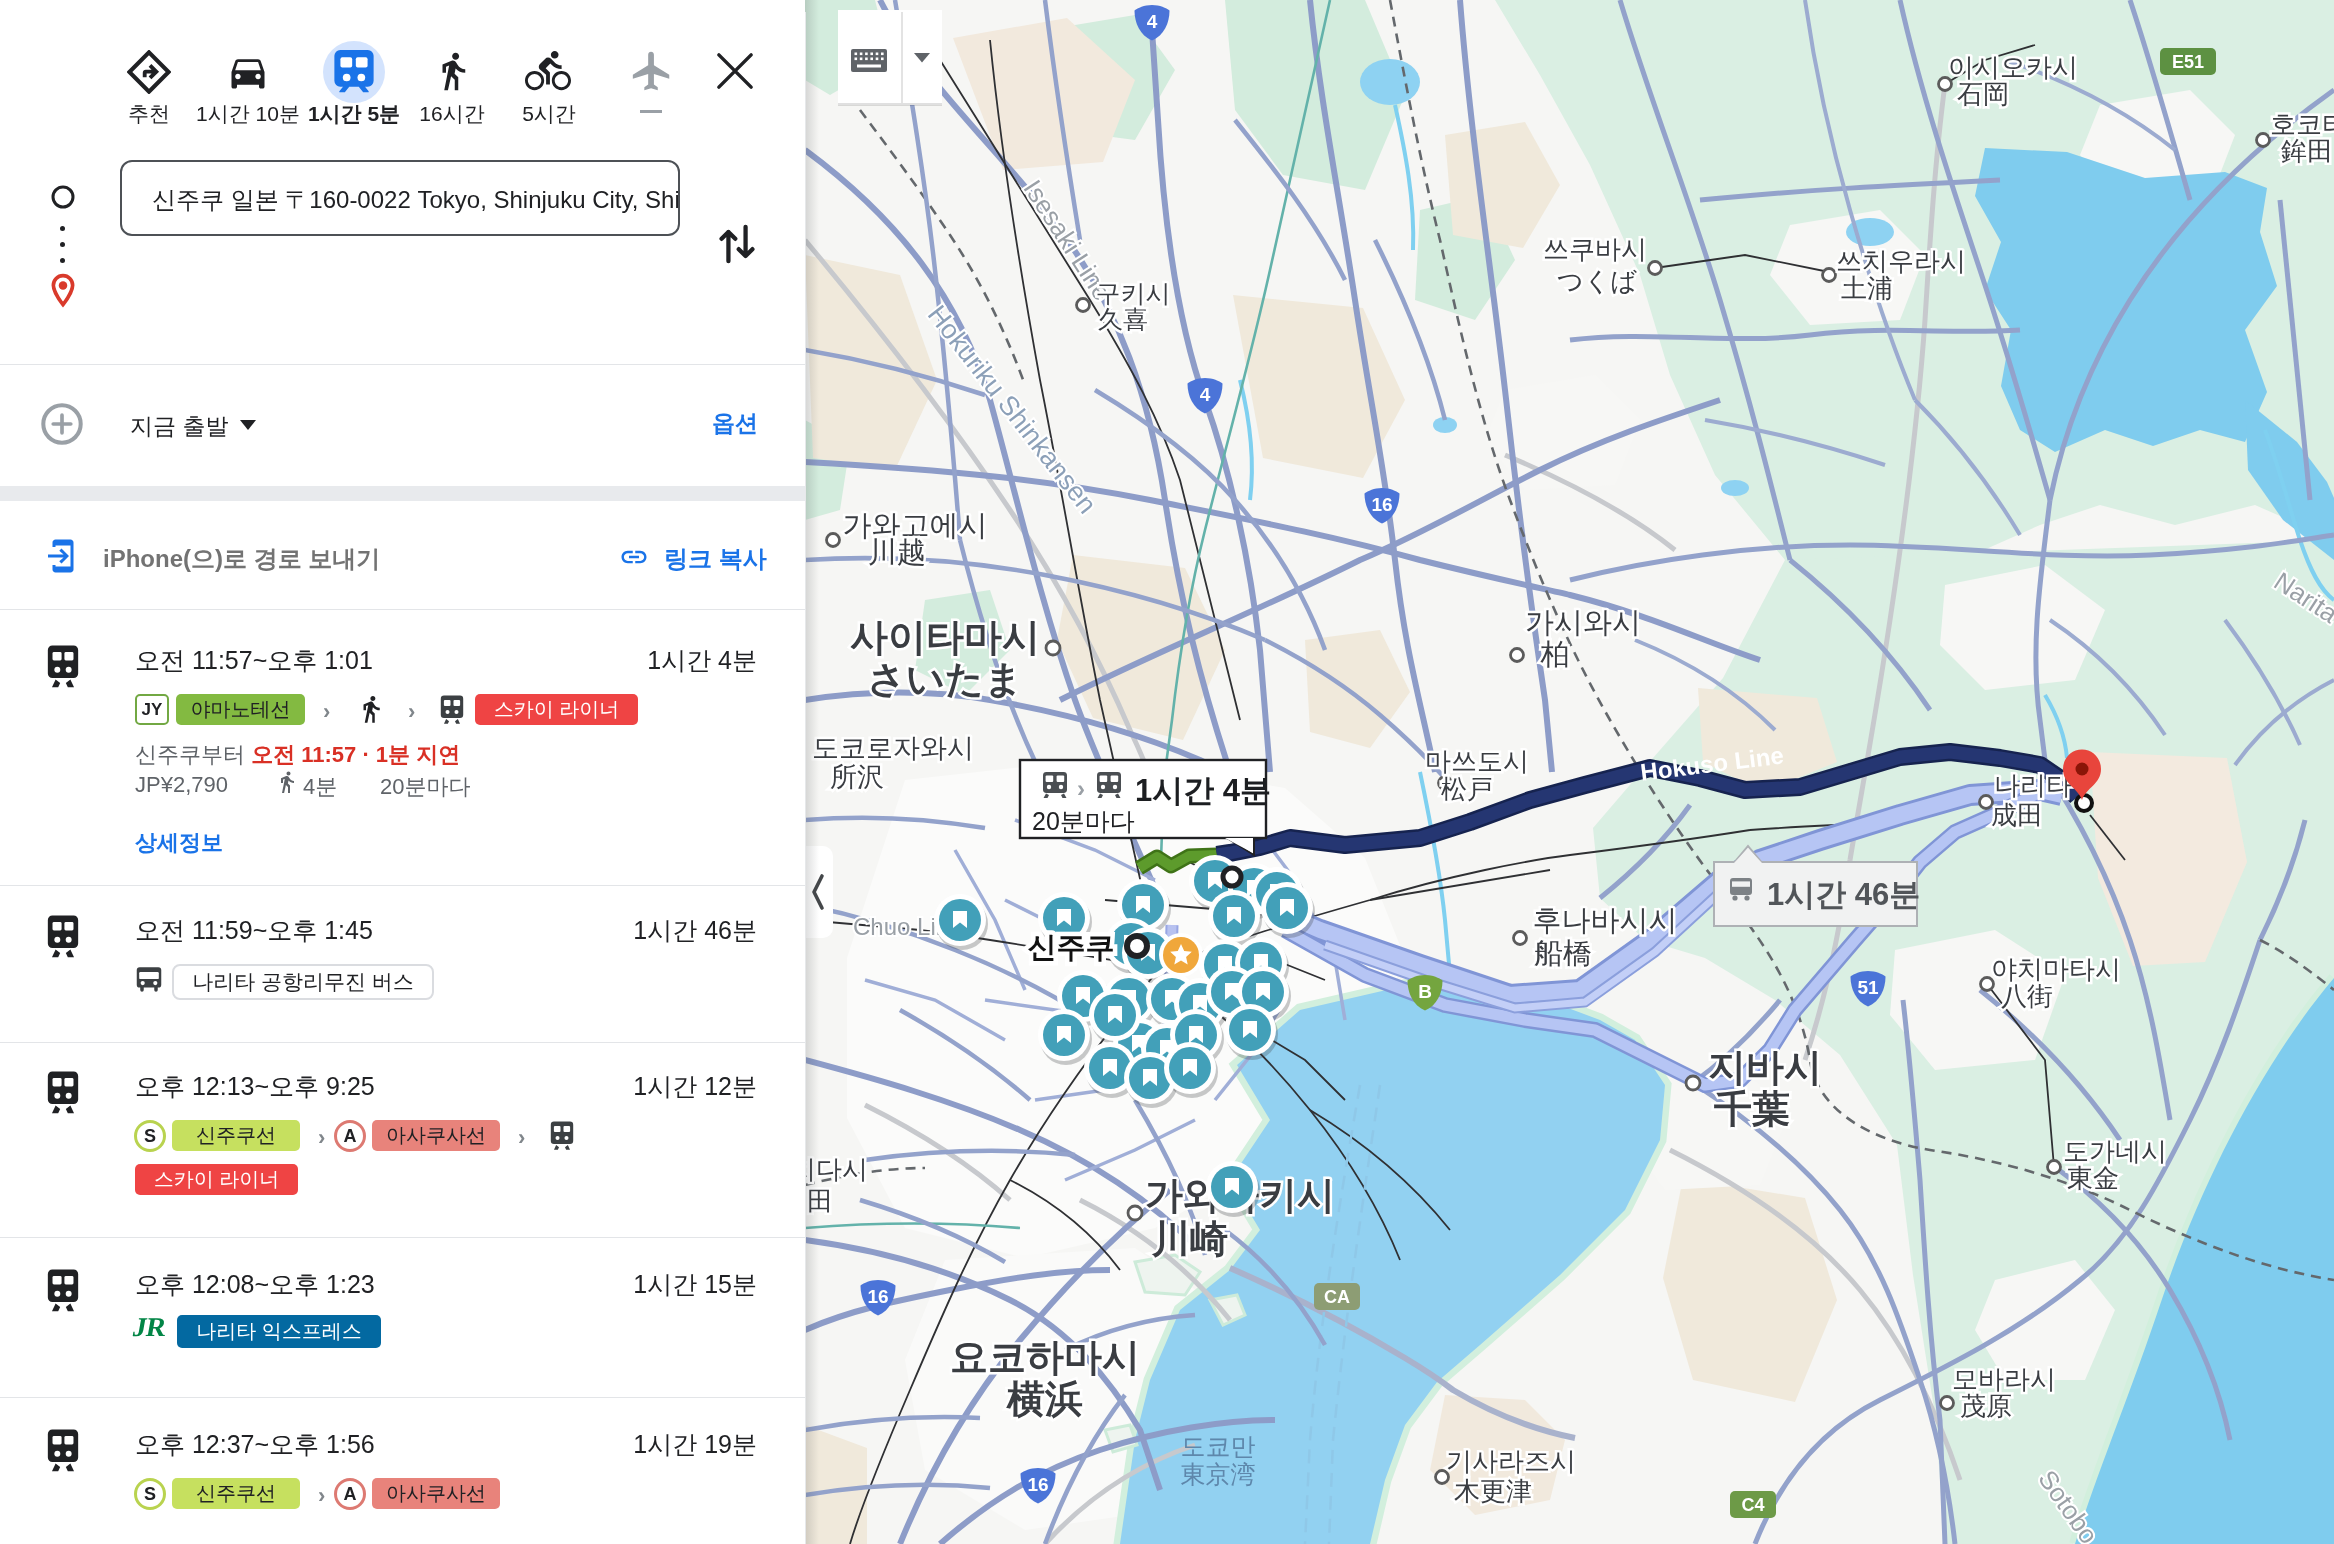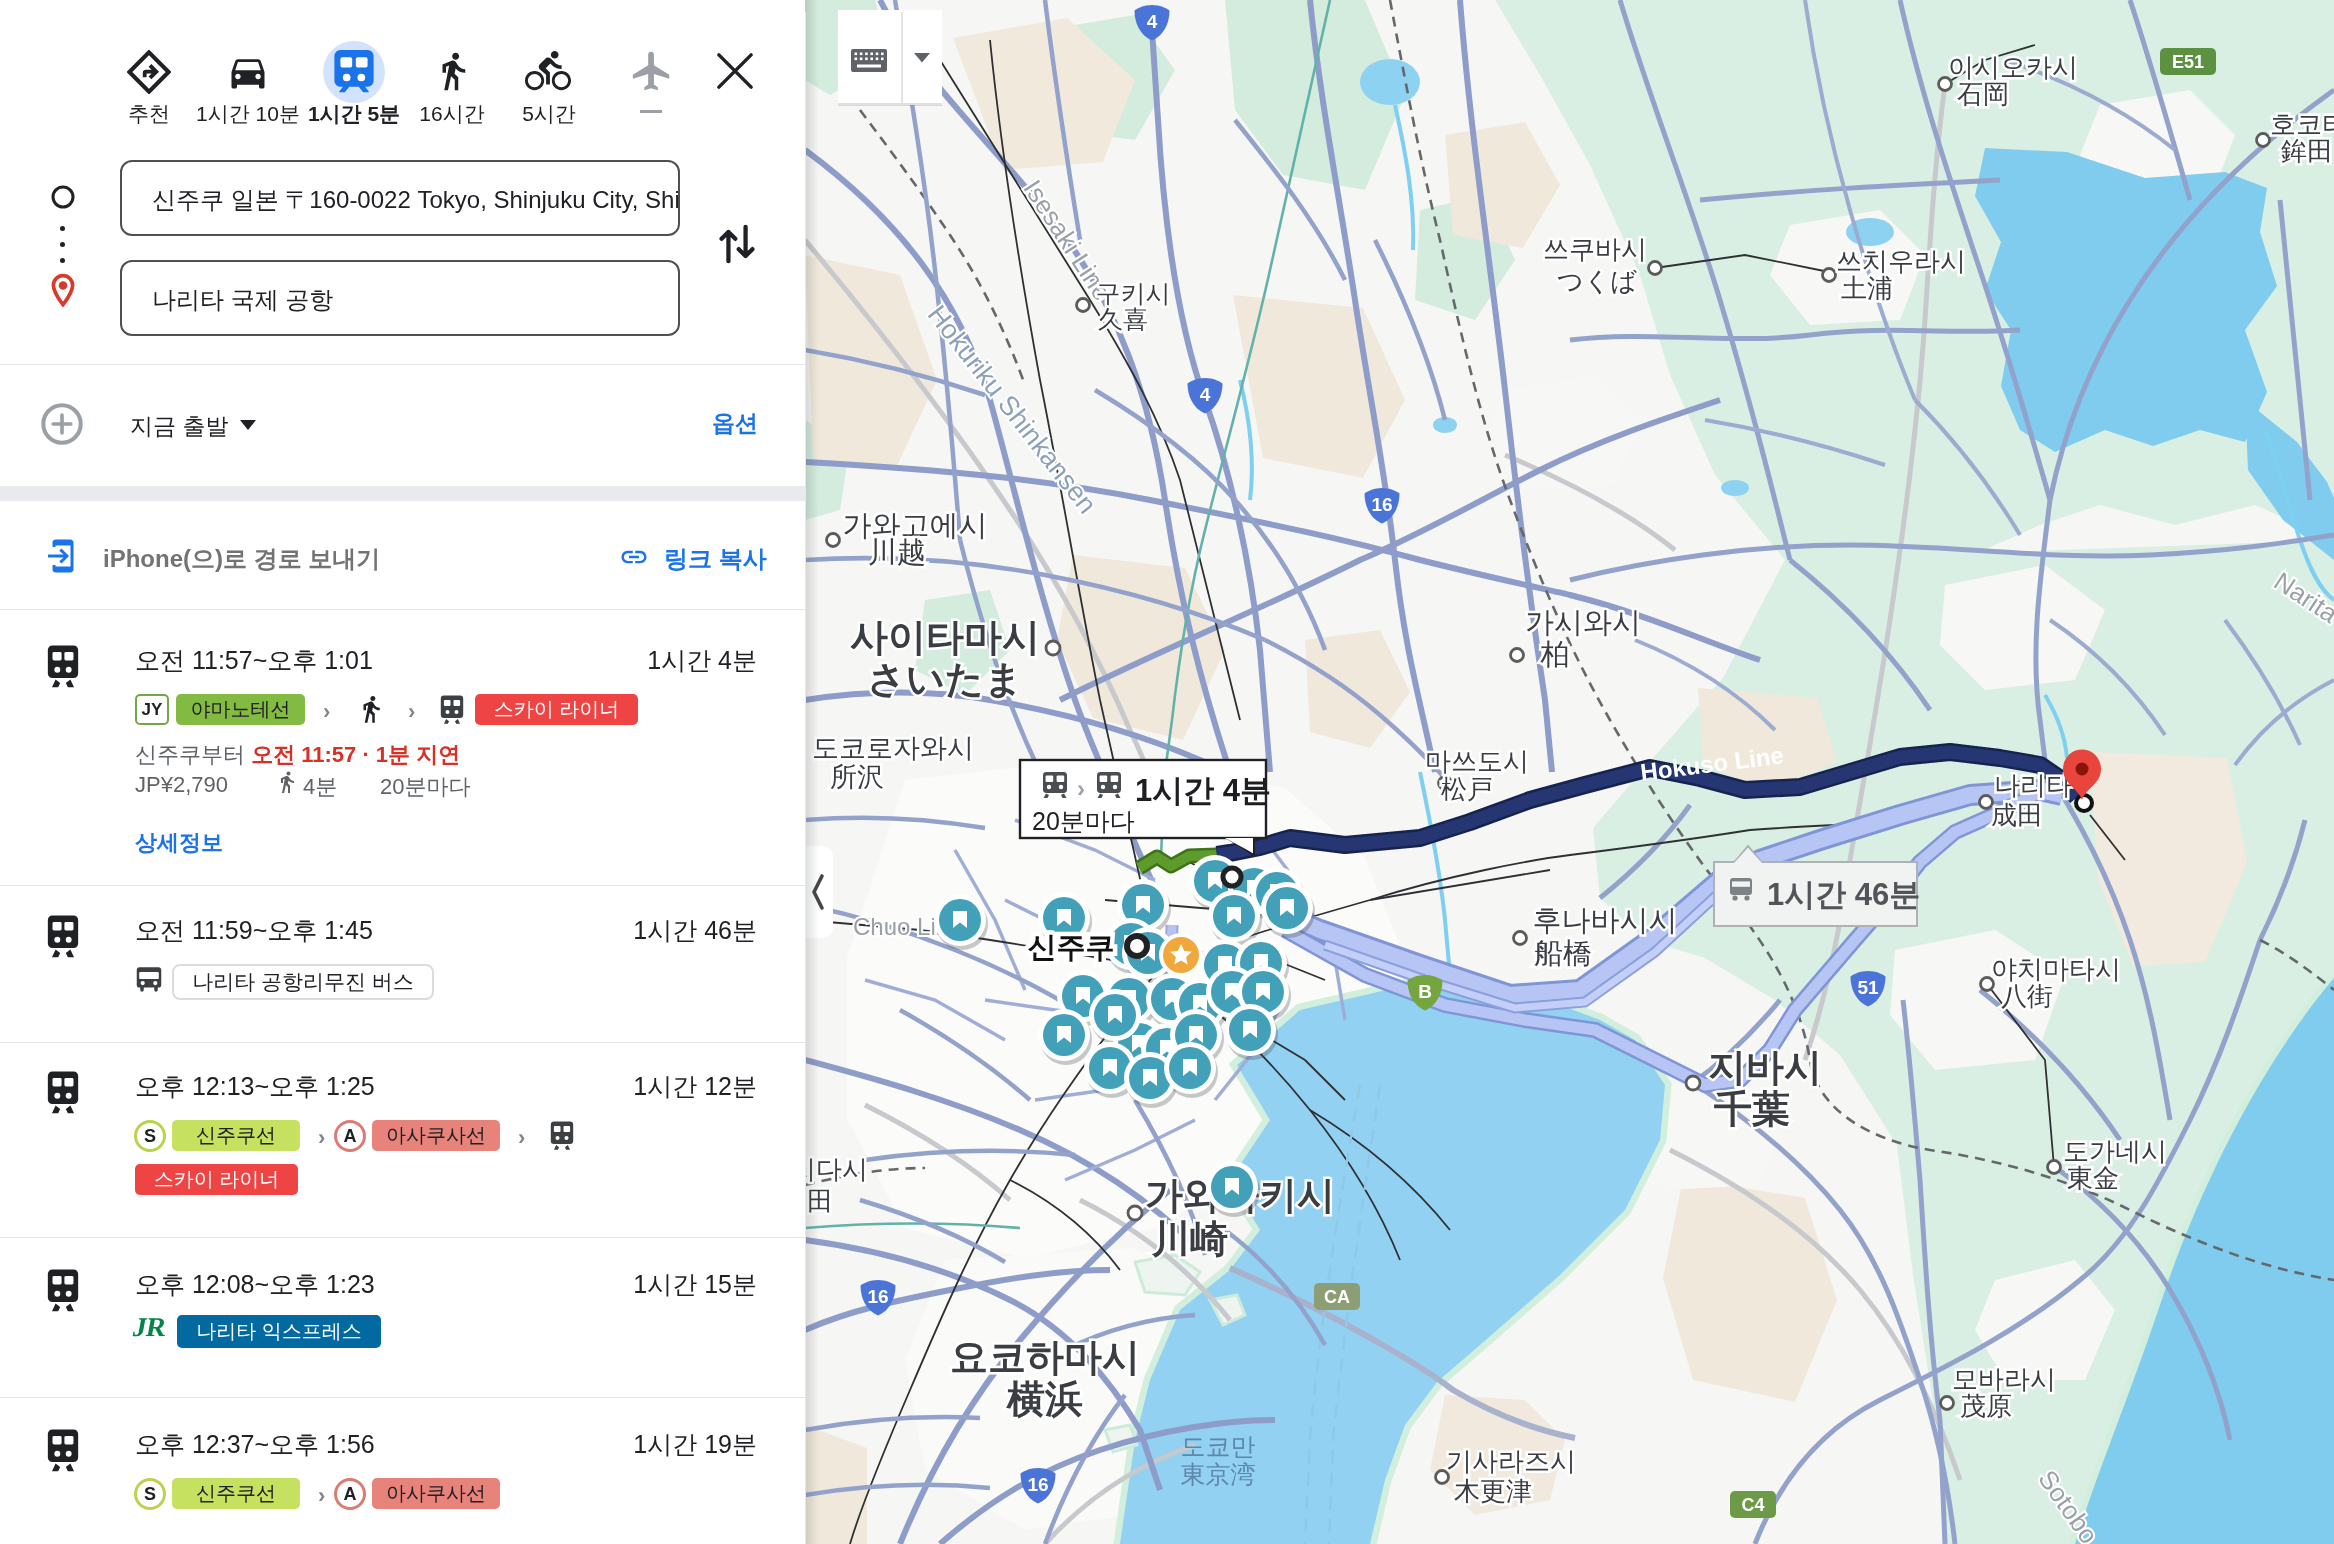--- a/index.html
+++ b/index.html
@@ -54,23 +54,20 @@
   <div class="modelbl" style="left:149px">추천</div>
   <div class="modelbl" style="left:248px">1시간 10분</div>
   <div class="modelbl" style="left:354px;font-weight:700">1시간 5분</div>
   <div class="modelbl" style="left:452px">16시간</div>
   <div class="modelbl" style="left:549px">5시간</div>
   <div class="abs" style="left:640px;top:98px;width:22px;height:3px;background:#9aa0a6;"></div>
 
   <div class="inbox" style="top:148px;height:72px;">
         <div class="intext" style="top:22px">신주쿠 일본 〒160-0022 Tokyo, Shinjuku City, Shinjuku, </div>
       </div>
-  <div class="inbox" style="top:248px;height:72px;">
-        <div class="intext" style="top:22px">나리타 국제 공항</div>
-      </div>
   <svg class="ico" style="left:50px;top:172px" width="26" height="26" viewBox="0 0 26 26">
         <circle cx="13" cy="13" r="10" fill="none" stroke="#202124" stroke-width="3"></circle>
       </svg>
   <div class="abs" style="left:60px;top:214px;width:5px;height:5px;border-radius:50%;background:#202124"></div>
   <div class="abs" style="left:60px;top:230px;width:5px;height:5px;border-radius:50%;background:#202124"></div>
   <div class="abs" style="left:60px;top:246px;width:5px;height:5px;border-radius:50%;background:#202124"></div>
   <svg class="ico" style="left:46px;top:260px" width="34" height="38" viewBox="0 0 24 26">
         <path d="M12,2.2 C8.2,2.2 5.2,5.2 5.2,9 c0,5 6.8,13.6 6.8,13.6 s6.8,-8.6 6.8,-13.6 c0,-3.8 -3,-6.8 -6.8,-6.8 z" fill="#fff" stroke="#d93a2b" stroke-width="2.6"></path>
         <circle cx="12" cy="9.2" r="3" fill="#d93a2b"></circle>
       </svg>
@@ -155,21 +152,21 @@
   <div class="abs" style="left:172px;top:952px;width:258px;height:32px;border:2px solid #dadce0;border-radius:8px;font-size:21px;color:#202124;text-align:center;line-height:32px;">나리타 공항리무진 버스</div>
   <div class="divline" style="top:1030px"></div>
 
   <svg class="ico" style="left:46px;top:1056px" width="34" height="48" viewBox="0 0 24 33">
         <path fill="#202124" d="M4.5,2 h15 a3.2,3.2 0 0 1 3.2,3.2 v16.6 a3.2,3.2 0 0 1 -3.2,3.2 h-15 a3.2,3.2 0 0 1 -3.2,-3.2 V5.2 A3.2,3.2 0 0 1 4.5,2 z M6.8,26 L4.2,31.5 h4.4 l1.4,-3 z M17.2,26 l2.6,5.5 h-4.4 l-1.4,-3 z"></path>
         <rect x="4.6" y="6.6" width="6.4" height="6" rx="1" fill="#fff"></rect>
         <rect x="13" y="6.6" width="6.4" height="6" rx="1" fill="#fff"></rect>
         <circle cx="8" cy="19.2" r="2.1" fill="#fff"></circle>
         <circle cx="16" cy="19.2" r="2.1" fill="#fff"></circle>
       </svg>
-  <div class="rtime" style="top:1058px">오후 12:13~오후 1:25</div>
+  <div class="rtime" style="top:1058px">오후 12:13~오후 9:25</div>
   <div class="rdur" style="top:1058px">1시간 12분</div>
   <div class="cbadge" style="left:134px;top:1108px;border:3px solid #b9d34f;box-sizing:border-box;width:32px;height:32px;line-height:26px;">S</div>
   <div class="badge" style="left:172px;top:1108px;width:128px;background:#c6e05f;">신주쿠선</div>
   <div class="chev" style="left:318px;top:1113px">›</div>
   <div class="cbadge" style="left:334px;top:1108px;border:3px solid #dd7a72;box-sizing:border-box;width:32px;height:32px;line-height:26px;">A</div>
   <div class="badge" style="left:372px;top:1108px;width:128px;background:#e8837b;">아사쿠사선</div>
   <div class="chev" style="left:518px;top:1113px">›</div>
   <svg class="ico" style="left:548px;top:1108px" width="28" height="32" viewBox="0 0 24 30">
         <path fill="#3c4043" d="M4.5,1.5 h15 a3,3 0 0 1 3,3 v15 a3,3 0 0 1 -3,3 h-15 a3,3 0 0 1 -3,-3 v-15 a3,3 0 0 1 3,-3 z M6.5,23.5 L4.5,28 h3.6 l1.1,-2.5 z M17.5,23.5 l2,4.5 h-3.6 l-1.1,-2.5 z"></path>
         <rect x="4.4" y="5.6" width="6.2" height="5.6" rx="1" fill="#fff"></rect>

